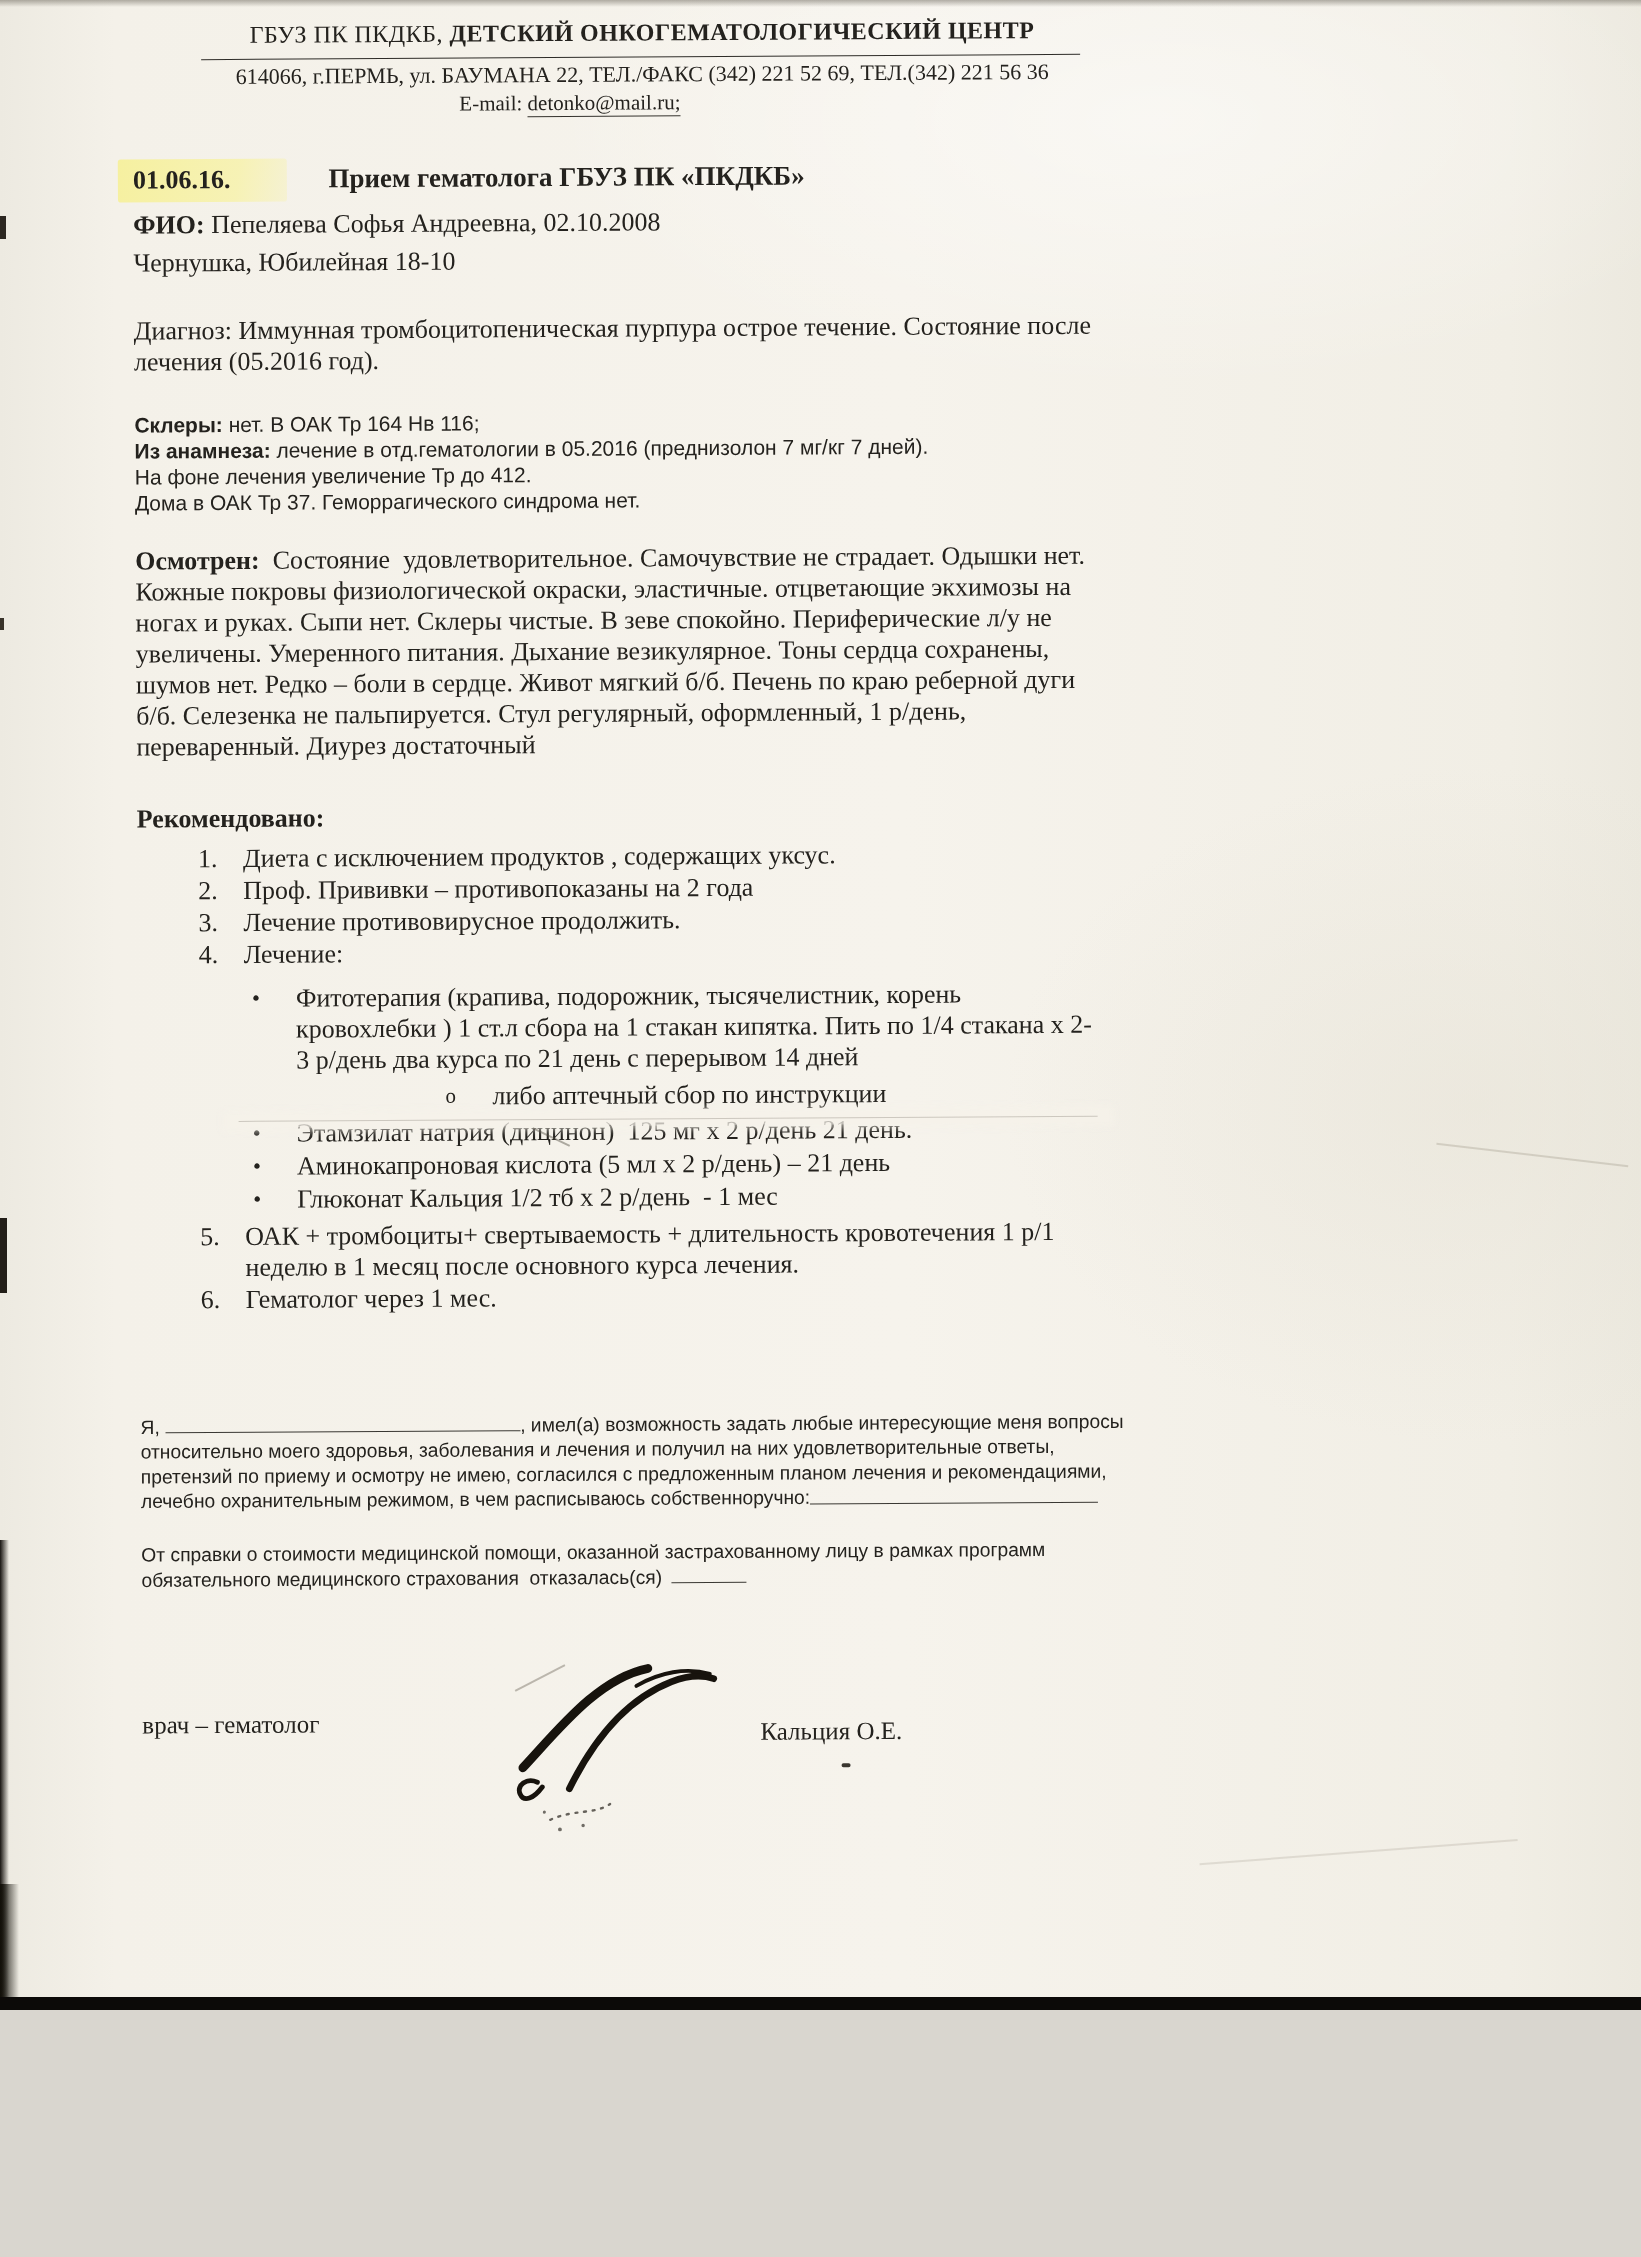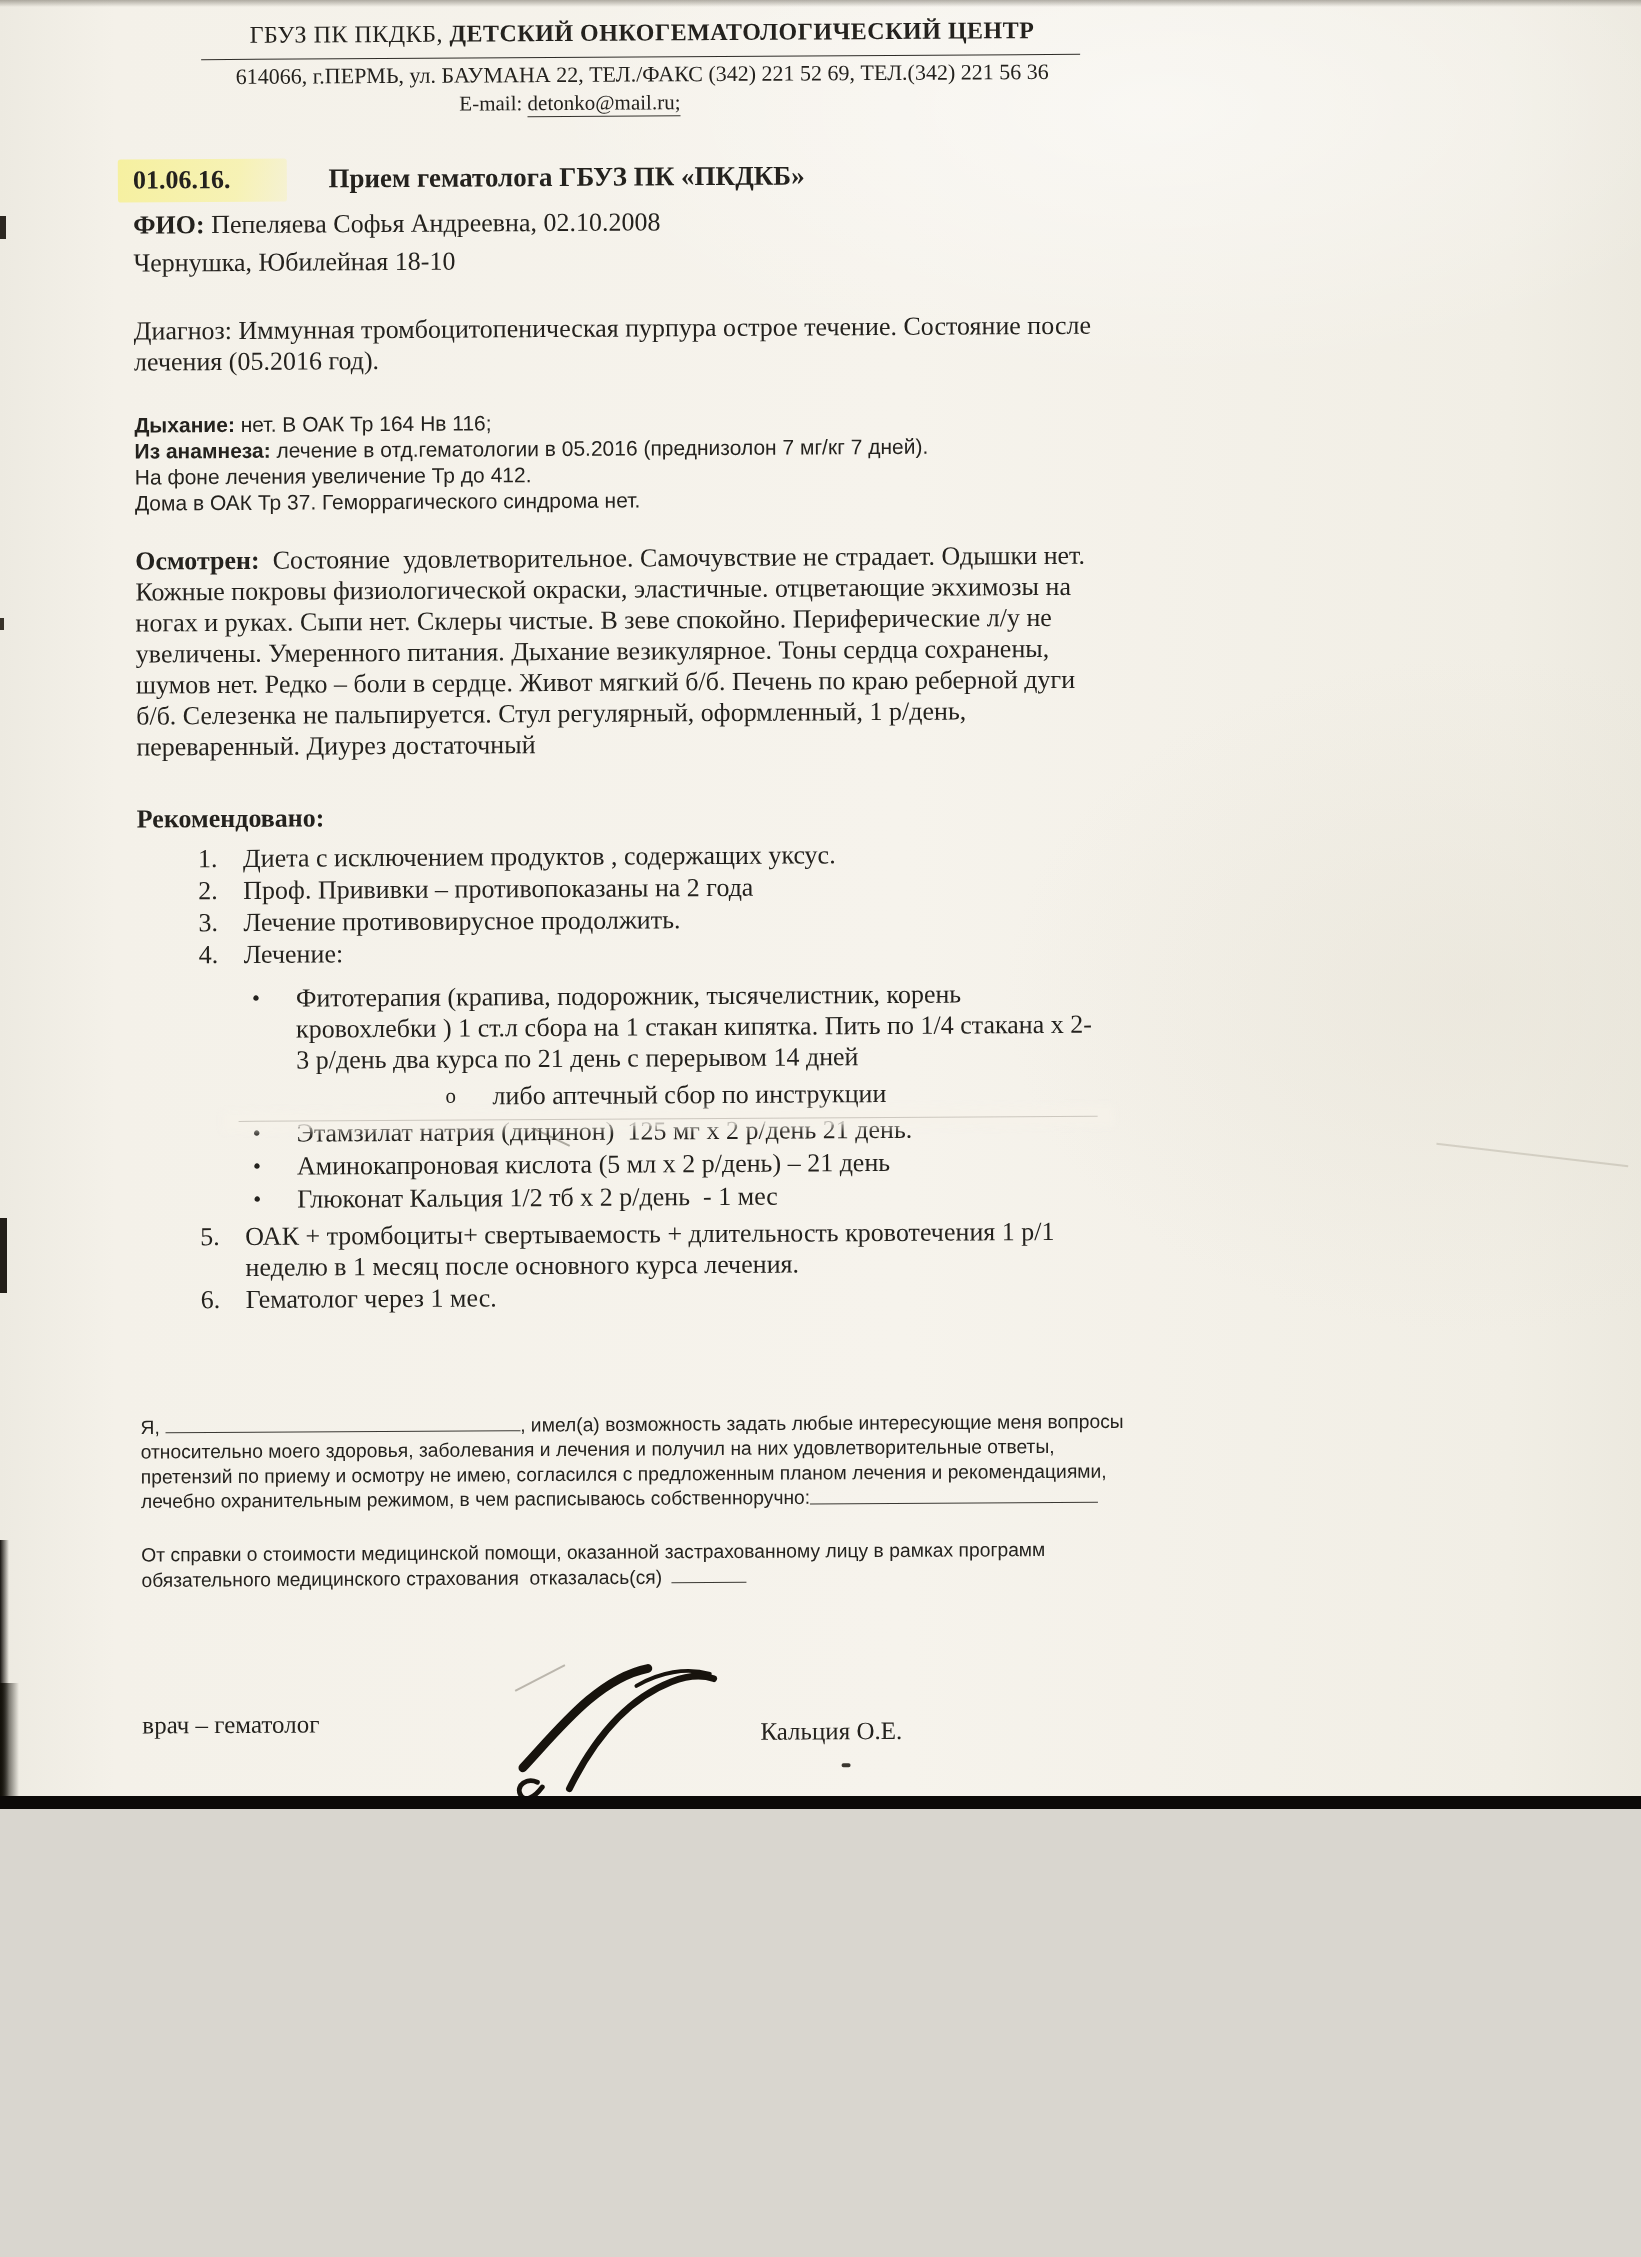--- a/index.html
+++ b/index.html
@@ -1,18 +1,18 @@
 <!DOCTYPE html>
 <html lang="ru"><head>
 <meta charset="utf-8">
 <title>Scanned medical consultation note</title>
 <style>
   html,body{margin:0;padding:0;background:#d9d6cf;}
   .page{
-    position:relative;width:1641px;height:1809px;overflow:hidden;
+    position:relative;width:1641px;height:2010px;overflow:hidden;
     background:
       radial-gradient(ellipse 869px 386px at 70% 6%, rgba(255,255,255,0.45), rgba(255,255,255,0) 70%),
       radial-gradient(ellipse 676px 483px at 90% 55%, rgba(230,226,214,0.5), rgba(230,226,214,0) 70%),
       linear-gradient(90deg,#edeae1 0%,#f4f1e9 7%,#f6f3ec 55%,#f1eee5 92%,#ece9df 100%),
       #f3f0e8;
     font-family:"Liberation Serif","DejaVu Serif",serif;
     color:#24221e;
   }
   .content{position:absolute;inset:0;transform:rotate(-0.35deg);transform-origin:58px 39px;}
   .pw{white-space:pre-wrap;}
@@ -120,21 +120,21 @@
         <span class="b pw">ФИО:</span>
         <span> </span>
         <span class="pw">Пепеляева Софья Андреевна, 02.10.2008</span>
       </div>
       <div class="lineg pw">Чернушка, Юбилейная 18-10</div>
 
       <div class="diag pw">Диагноз: Иммунная тромбоцитопеническая пурпура острое течение. Состояние после лечения (05.2016 год).</div>
 
       <div class="anam sans">
         <div>
-          <span class="b pw">Дыхание:</span><span class="pw"> нет. В ОАК Тр 164 Нв 116;</span>
+          <span class="b pw">Склеры:</span><span class="pw"> нет. В ОАК Тр 164 Нв 116;</span>
         </div>
         <div>
           <span class="b pw">Из анамнеза:</span><span class="pw"> лечение в отд.гематологии в 05.2016 (преднизолон 7 мг/кг 7 дней).</span>
         </div>
         <div class="pw">На фоне лечения увеличение Тр до 412.</div>
         <div class="pw">Дома в ОАК Тр 37. Геморрагического синдрома нет.</div>
       </div>
 
       <div class="exam">
         <span class="b pw">Осмотрен:</span><span class="pw">  Состояние  удовлетворительное. Самочувствие не страдает. Одышки нет. Кожные покровы физиологической окраски, эластичные. отцветающие экхимозы на ногах и руках. Сыпи нет. Склеры чистые. В зеве спокойно. Периферические л/у не увеличены. Умеренного питания. Дыхание везикулярное. Тоны сердца сохранены, шумов нет. Редко – боли в сердце. Живот мягкий б/б. Печень по краю реберной дуги б/б. Селезенка не пальпируется. Стул регулярный, оформленный, 1 р/день, переваренный. Диурез достаточный</span>

